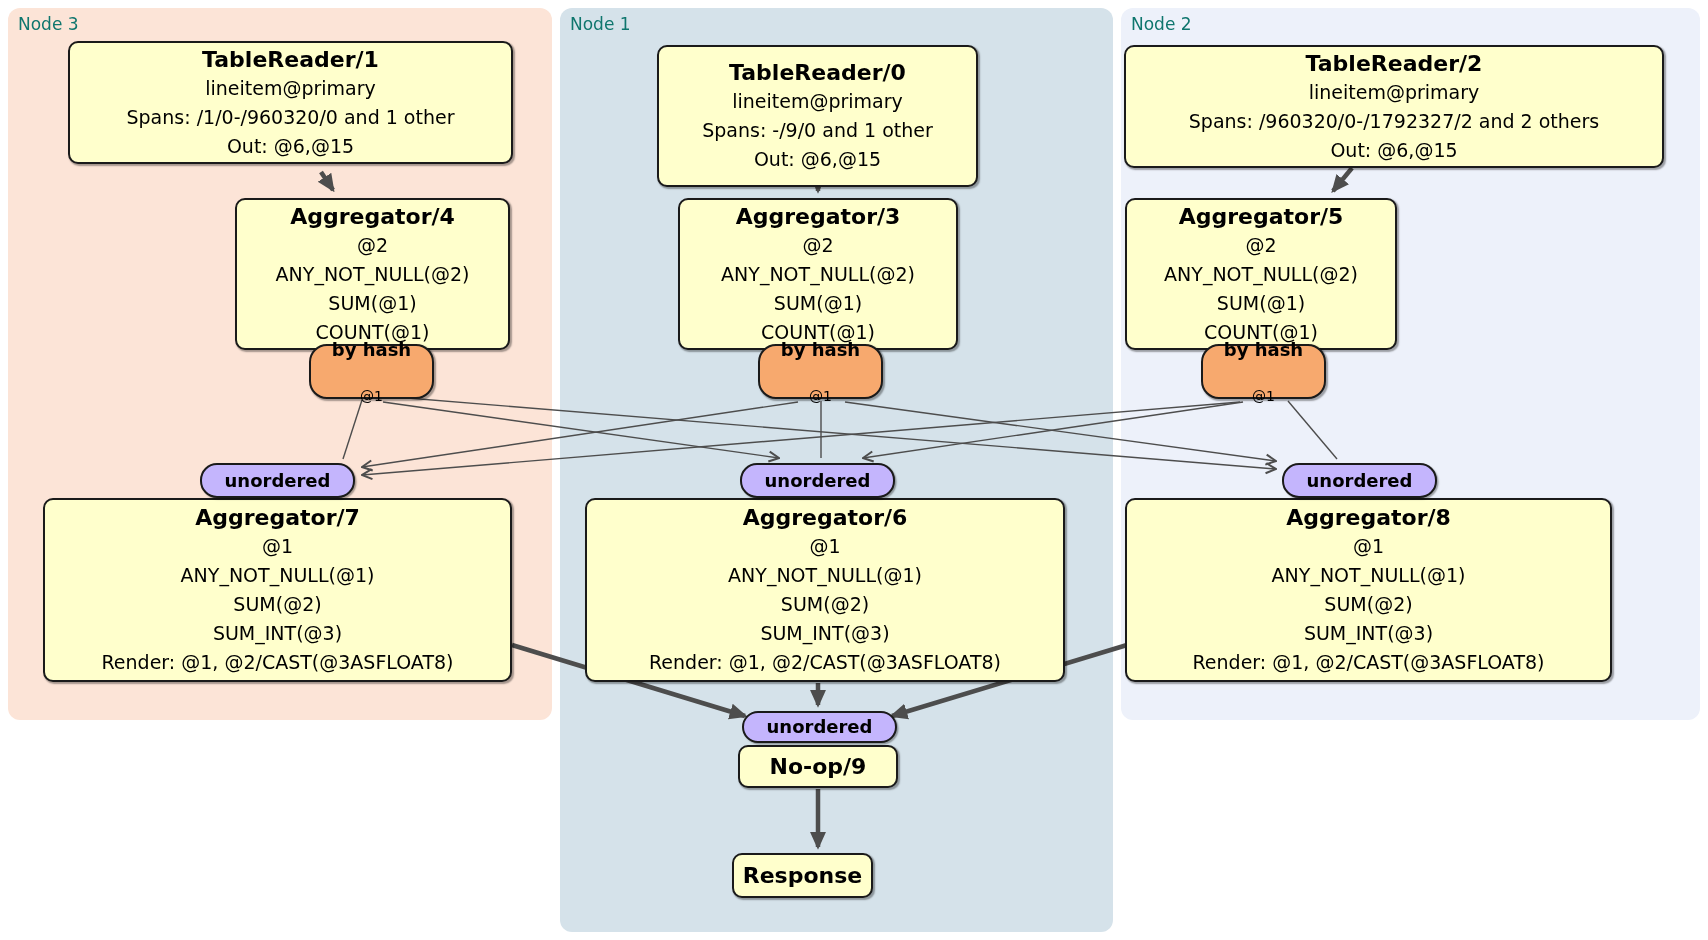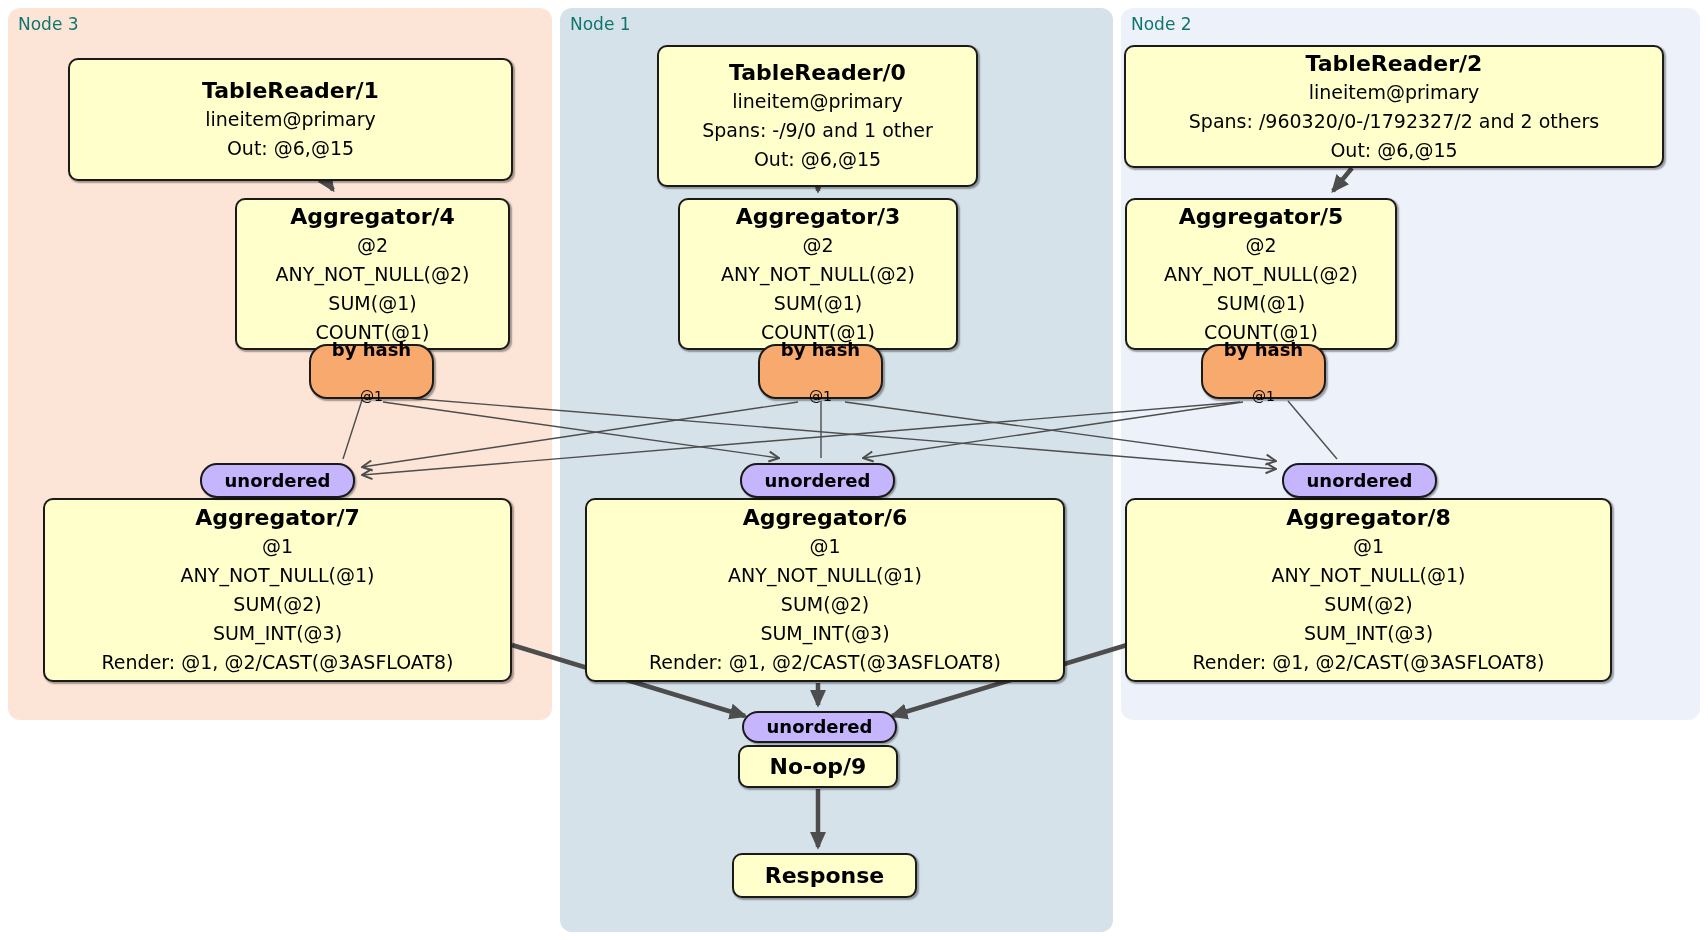--- a/index.html
+++ b/index.html
@@ -69,23 +69,24 @@
     <line class="thin" x1="1243" y1="402" x2="863" y2="458" marker-end="url(#athin)"></line>
     <line class="thin" x1="1288" y1="401" x2="1337" y2="459"></line>
 
     <line class="thick" x1="512" y1="645" x2="745" y2="716" marker-end="url(#athick)"></line>
     <line class="thick" x1="818" y1="683" x2="818" y2="705" marker-end="url(#athick)"></line>
     <line class="thick" x1="1127" y1="645" x2="892" y2="716" marker-end="url(#athick)"></line>
 
     <line class="thick" x1="818" y1="789" x2="818" y2="847" marker-end="url(#athick)"></line>
   </svg>
 
-  <div class="pbox" style="left:68px;top:58px;width:445px;height:123px;">
+  <div class="pbox" style="left:68px;top:41px;width:445px;height:123px;">
     <div class="ptitle">TableReader/1</div>
     <div class="pline">lineitem@primary</div>
+    <div class="pline">Spans: /1/0-/960320/0 and 1 other</div>
     <div class="pline">Out: @6,@15</div>
   </div>
   <div class="pbox" style="left:657px;top:45px;width:321px;height:142px;">
     <div class="ptitle">TableReader/0</div>
     <div class="pline">lineitem@primary</div>
     <div class="pline">Spans: -/9/0 and 1 other</div>
     <div class="pline">Out: @6,@15</div>
   </div>
   <div class="pbox" style="left:1124px;top:45px;width:540px;height:123px;">
     <div class="ptitle">TableReader/2</div>
@@ -165,17 +166,17 @@
   </div>
 
   <div class="router unordered" style="left:742px;top:711px;width:155px;height:32px;">
     <div class="rtitle">unordered</div>
   </div>
 
   <div class="pbox term" style="left:738px;top:745px;width:160px;height:43px;align-items:center;">
     <div class="ptitle">No-op/9</div>
   </div>
 
-  <div class="pbox term" style="left:732px;top:853px;width:185px;height:45px;">
+  <div class="pbox term" style="left:732px;top:853px;width:141px;height:45px;">
     <div class="ptitle">Response</div>
   </div>
 
 </div>
 
 </body></html>

